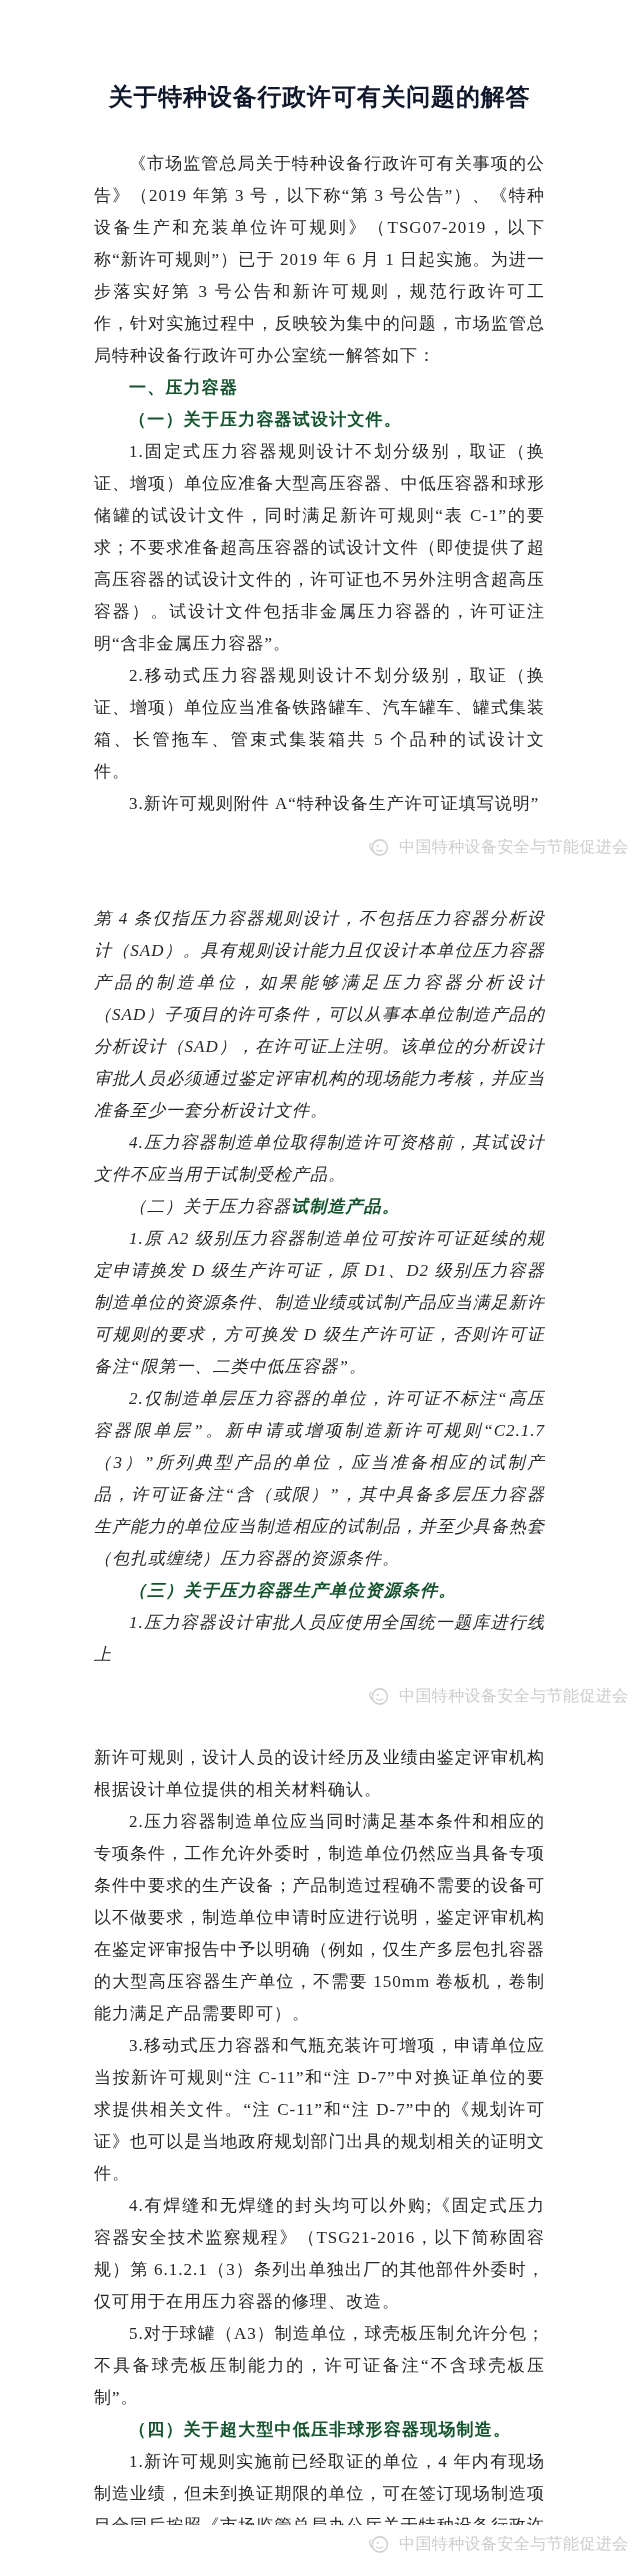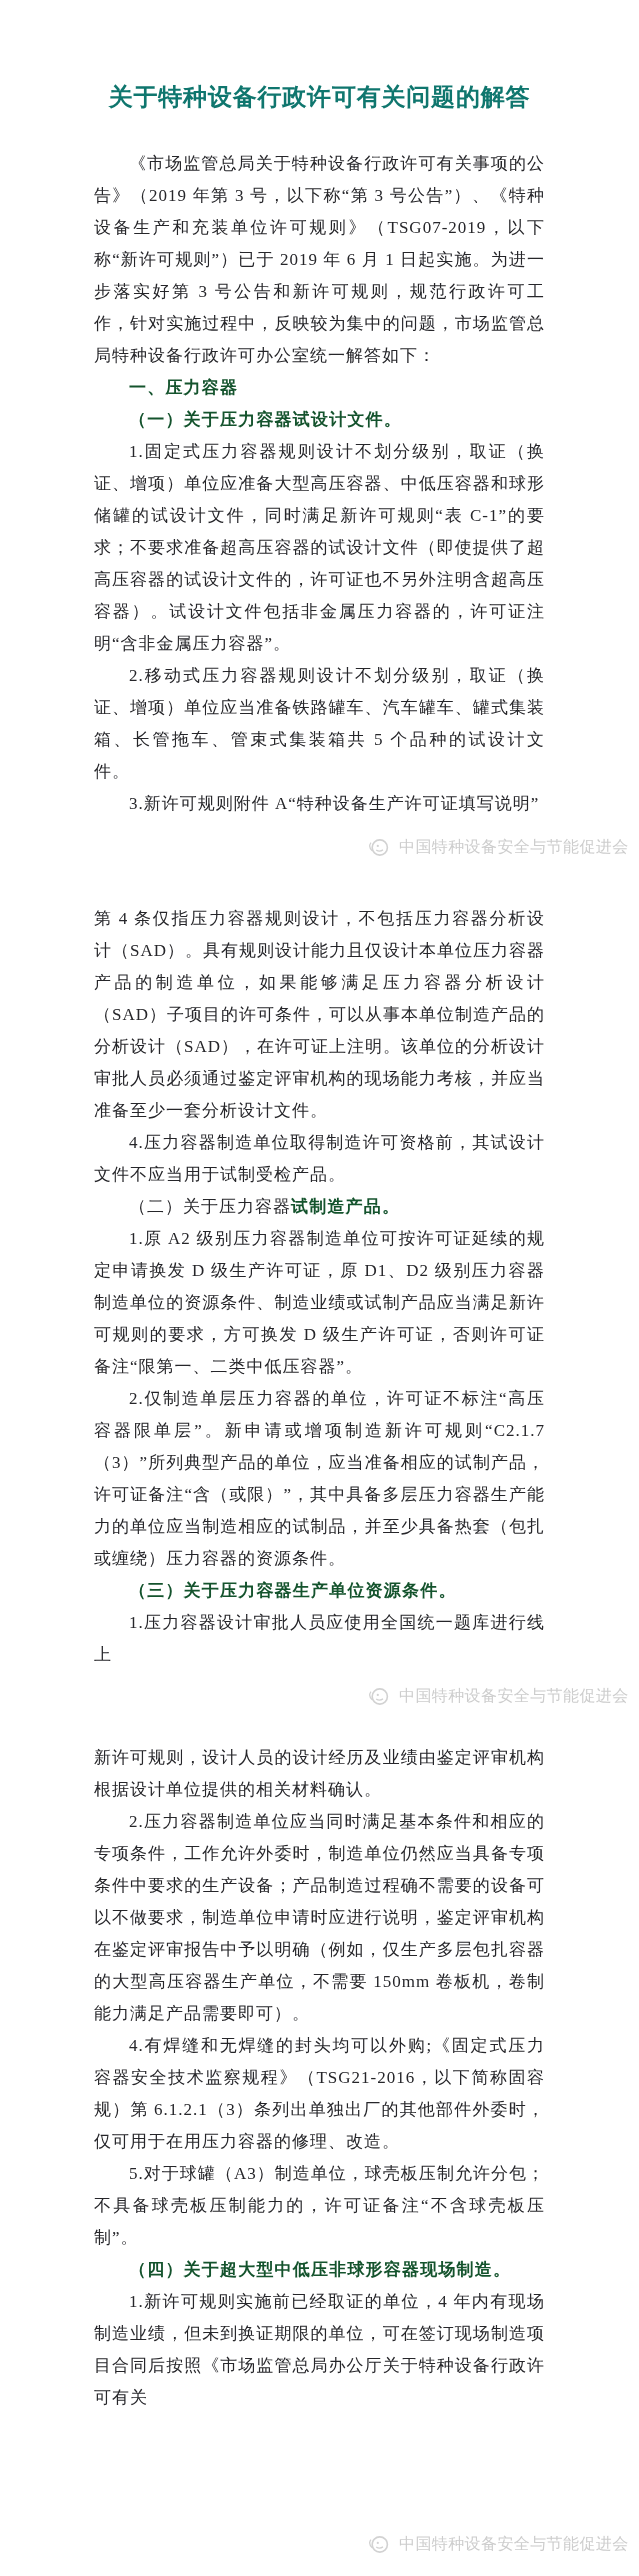--- a/index.html
+++ b/index.html
@@ -2,25 +2,25 @@
 <html style="font-size:12.8px"><head>
 <meta charset="utf-8">
 <style>
   html,body{margin:0;padding:0;background:#ffffff;}
   #doc{
     position:relative;width:639px;height:2576px;background:#ffffff;overflow:hidden;
     font-family:"Liberation Serif",serif;color:#26262a;
   }
   .doc-title{
     position:absolute;top:80px;left:0;width:639px;text-align:center;
-    font-size:24px;line-height:34px;font-weight:bold;letter-spacing:0.8px;color:#0f766e;
+    font-size:24px;line-height:34px;font-weight:bold;letter-spacing:0.8px;color:#0f172a;
   }
   .page-block{position:absolute;left:94px;width:451px;overflow:hidden;}
   #pg0{top:148px;height:679px;}
-  #pg1{top:903px;height:767px;}
+  #pg1{top:903px;height:767px;font-style:italic;}
   #pg2{top:1742px;height:783px;}
   p.para{
     margin:0;font-size:17px;line-height:32px;letter-spacing:1px;
     text-align:justify;color:#26262a;
   }
   p.indent{text-indent:35px;}
   p.h1,p.h2,.bold-run{
     font-family:"Liberation Sans",sans-serif;font-weight:bold;color:#14532d;letter-spacing:1.2px;
   }
   .watermark{
@@ -53,20 +53,21 @@
       <p class="para indent">4.压力容器制造单位取得制造许可资格前，其试设计文件不应当用于试制受检产品。</p>
       <p class="para indent"><span class="">（二）关于压力容器</span><span class="bold-run">试制造产品。</span></p>
       <p class="para indent">1.原 A2 级别压力容器制造单位可按许可证延续的规定申请换发 D 级生产许可证，原 D1、D2 级别压力容器制造单位的资源条件、制造业绩或试制产品应当满足新许可规则的要求，方可换发 D 级生产许可证，否则许可证备注“限第一、二类中低压容器”。</p>
       <p class="para indent">2.仅制造单层压力容器的单位，许可证不标注“高压容器限单层”。新申请或增项制造新许可规则“C2.1.7（3）”所列典型产品的单位，应当准备相应的试制产品，许可证备注“含（或限）”，其中具备多层压力容器生产能力的单位应当制造相应的试制品，并至少具备热套（包扎或缠绕）压力容器的资源条件。</p>
       <p class="para h2 indent">（三）关于压力容器生产单位资源条件。</p>
       <p class="para indent">1.压力容器设计审批人员应使用全国统一题库进行线上</p>
     </div>
   <div class="page-block" id="pg2">
       <p class="para">新许可规则，设计人员的设计经历及业绩由鉴定评审机构根据设计单位提供的相关材料确认。</p>
       <p class="para indent">2.压力容器制造单位应当同时满足基本条件和相应的专项条件，工作允许外委时，制造单位仍然应当具备专项条件中要求的生产设备；产品制造过程确不需要的设备可以不做要求，制造单位申请时应进行说明，鉴定评审机构在鉴定评审报告中予以明确（例如，仅生产多层包扎容器的大型高压容器生产单位，不需要 150mm 卷板机，卷制能力满足产品需要即可）。</p>
+      <p class="para indent">3.移动式压力容器和气瓶充装许可增项，申请单位应当按新许可规则“注 C-11”和“注 D-7”中对换证单位的要求提供相关文件。“注 C-11”和“注 D-7”中的《规划许可证》也可以是当地政府规划部门出具的规划相关的证明文件。</p>
       <p class="para indent">4.有焊缝和无焊缝的封头均可以外购;《固定式压力容器安全技术监察规程》（TSG21-2016，以下简称固容规）第 6.1.2.1（3）条列出单独出厂的其他部件外委时，仅可用于在用压力容器的修理、改造。</p>
       <p class="para indent">5.对于球罐（A3）制造单位，球壳板压制允许分包；不具备球壳板压制能力的，许可证备注“不含球壳板压制”。</p>
       <p class="para h2 indent">（四）关于超大型中低压非球形容器现场制造。</p>
       <p class="para indent">1.新许可规则实施前已经取证的单位，4 年内有现场制造业绩，但未到换证期限的单位，可在签订现场制造项目合同后按照《市场监管总局办公厅关于特种设备行政许可有关</p>
     </div>
 
   <div class="watermark" id="wm0">
     <span class="wm-logo">
       <svg width="24" height="21" viewBox="0 0 30 26">
         <circle cx="16" cy="13" r="9.5" fill="none" stroke="#d2d2d2" stroke-width="2"></circle>

